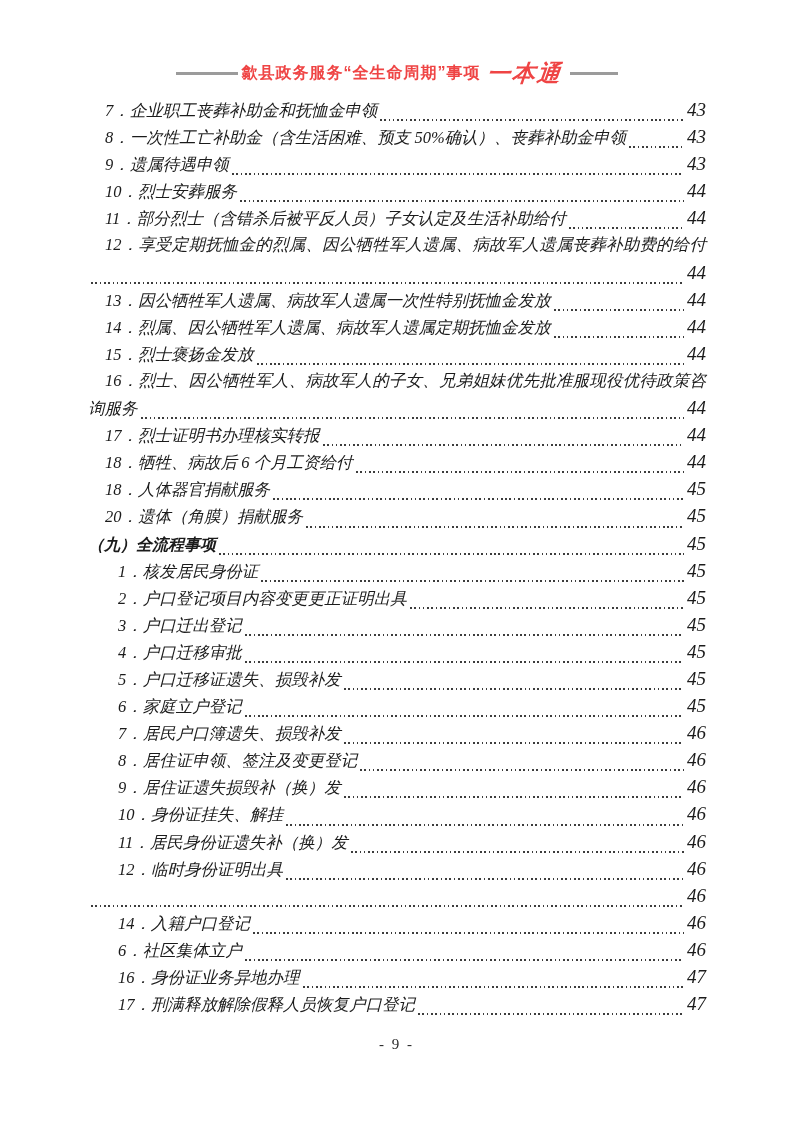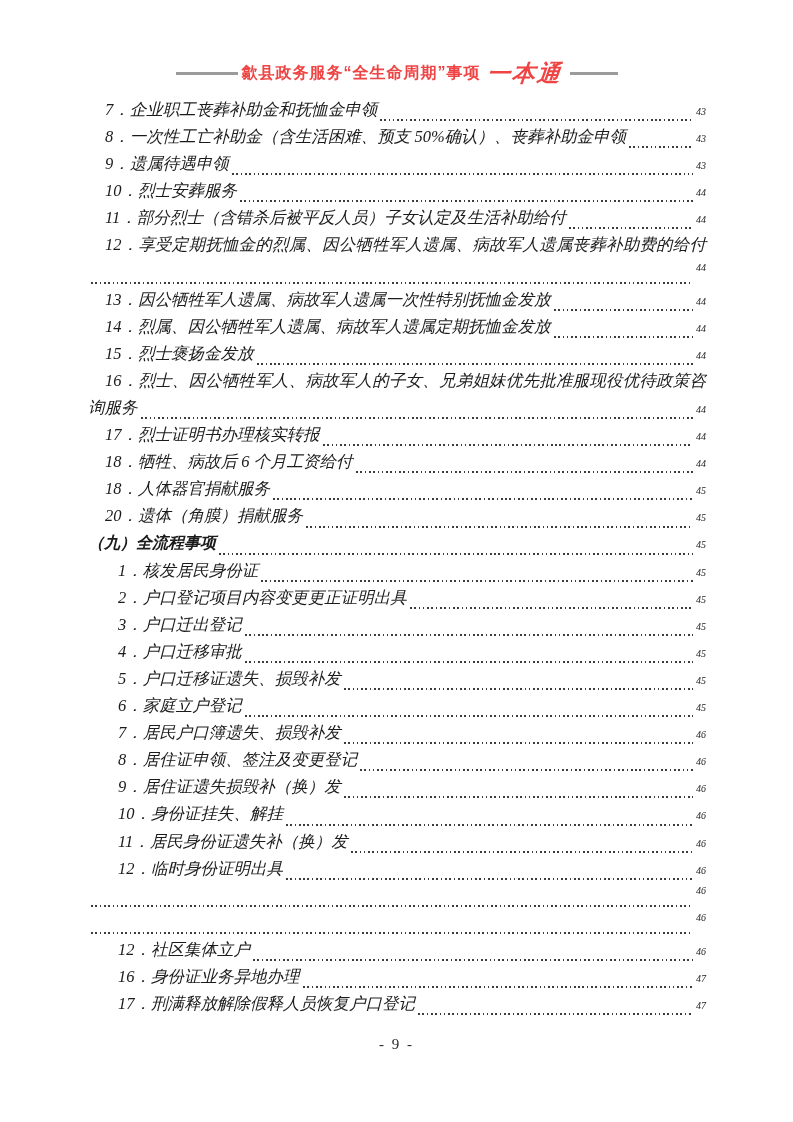--- a/index.html
+++ b/index.html
@@ -38,21 +38,21 @@
   }
   .row.justify .t {
     flex:1 1 auto; white-space:normal; padding-right:0;
     text-align:justify; text-align-last:justify;
   }
   .leader {
     flex:1 1 auto; min-width:8px; height:2px; align-self:flex-end;
     margin:0 3px 5px 3px;
     background-image:repeating-linear-gradient(to right,#3c3c3c 0 1.6px,transparent 1.6px 4.3px);
   }
-  .pg { text-align:right; font-size:10px; }
+  .pg { text-align:right; font-size:19px; }
   
   .footer {
     position:absolute; top:1036px; left:0; width:100%;
     text-align:center; font-size:15px; color:#2a2a2a; letter-spacing:2px;
   }
 </style>
 </head>
 <body>
 
 <div class="page">
@@ -206,25 +206,26 @@
       <div class="row item2">
       <span class="t">12．临时身份证明出具</span>
       <span class="leader"></span>
       <span class="pg">46</span>
     </div>
       <div class="row item2">
       <span class="leader"></span>
       <span class="pg">46</span>
     </div>
       <div class="row item2">
-      <span class="leader"></span>
-      <span class="pg">46</span>
-    </div>
-      <div class="row item2">
-      <span class="t">12．社区集体立户</span>
+      <span class="t">14．入籍户口登记</span>
+      <span class="leader"></span>
+      <span class="pg">46</span>
+    </div>
+      <div class="row item2">
+      <span class="t">6．社区集体立户</span>
       <span class="leader"></span>
       <span class="pg">46</span>
     </div>
       <div class="row item2">
       <span class="t">16．身份证业务异地办理</span>
       <span class="leader"></span>
       <span class="pg">47</span>
     </div>
       <div class="row item2">
       <span class="t">17．刑满释放解除假释人员恢复户口登记</span>

